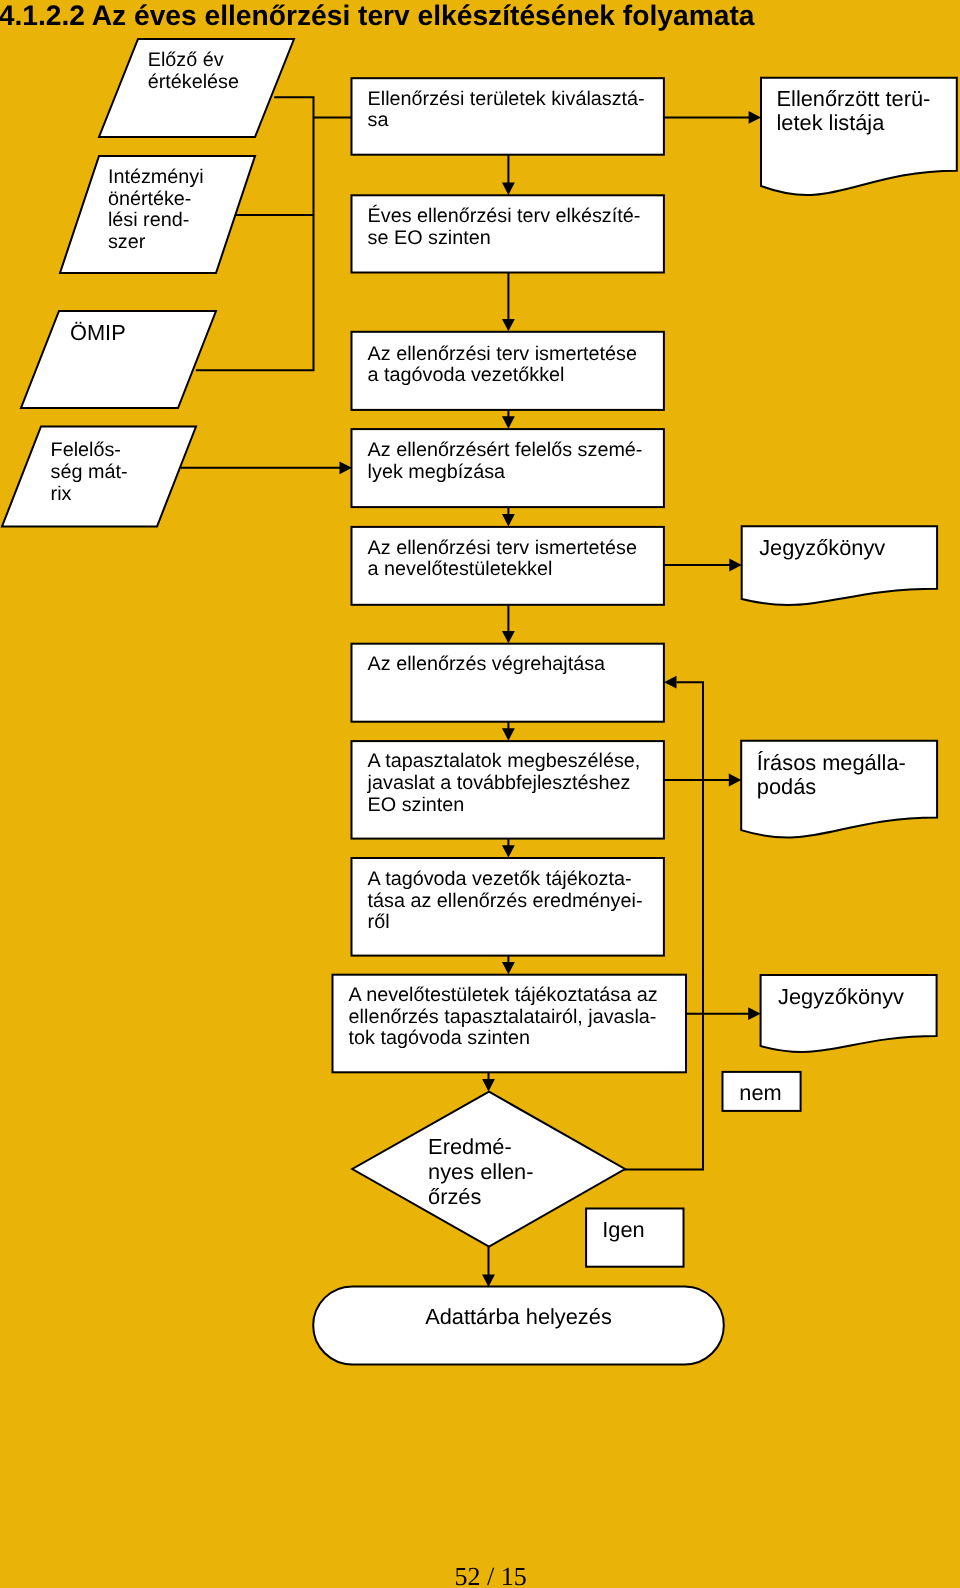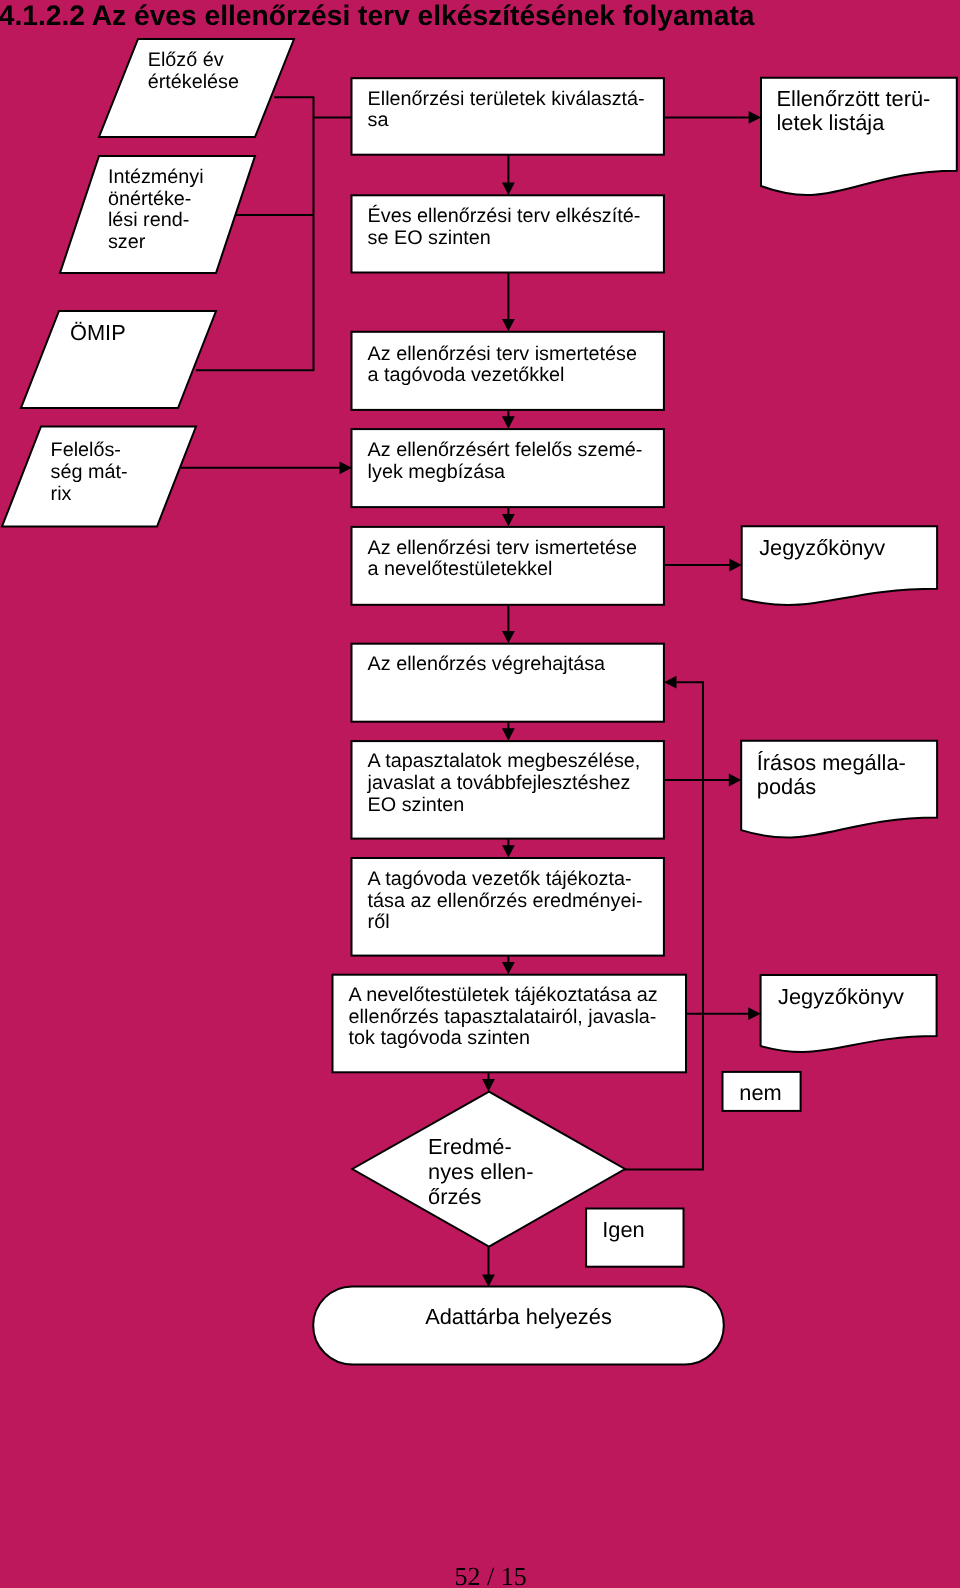--- a/index.html
+++ b/index.html
@@ -1,19 +1,19 @@
 <!DOCTYPE html>
 <html><head>
 <meta charset="utf-8">
 <title>4.1.2.2 Az éves ellenőrzési terv elkészítésének folyamata</title>
 <style>
   html,body{margin:0;padding:0;background:#ffffff;}
   body{width:960px;height:1588px;overflow:hidden;
        font-family:"Liberation Sans",sans-serif;color:#000;}
-  #page{position:relative;width:960px;height:1588px;background:#be185d;}
+  #page{position:relative;width:960px;height:1588px;background:#eab308;}
   *{-webkit-font-smoothing:antialiased;text-rendering:geometricPrecision;}
   #doc-title{position:absolute;left:-1.3px;top:-2.2px;font-size:28.2px;font-weight:bold;
              white-space:nowrap;line-height:34px;filter:opacity(99.9%);}
   #page-footer{position:absolute;left:454.6px;top:1563.6px;font-family:"Liberation Serif",serif;
                font-size:26px;line-height:26px;white-space:nowrap;filter:opacity(99.9%);}
   #flow-svg{position:absolute;left:0;top:0;width:960px;height:1588px;}
   .shape{fill:#ffffff;stroke:#000000;stroke-width:2;}
   .conn{fill:none;stroke:#000000;stroke-width:2;}
   .arrowhead{fill:#000000;stroke:none;}
   .t-body{font-family:"Liberation Sans",sans-serif;font-size:19.8px;fill:#000000;filter:opacity(99.9%);}

